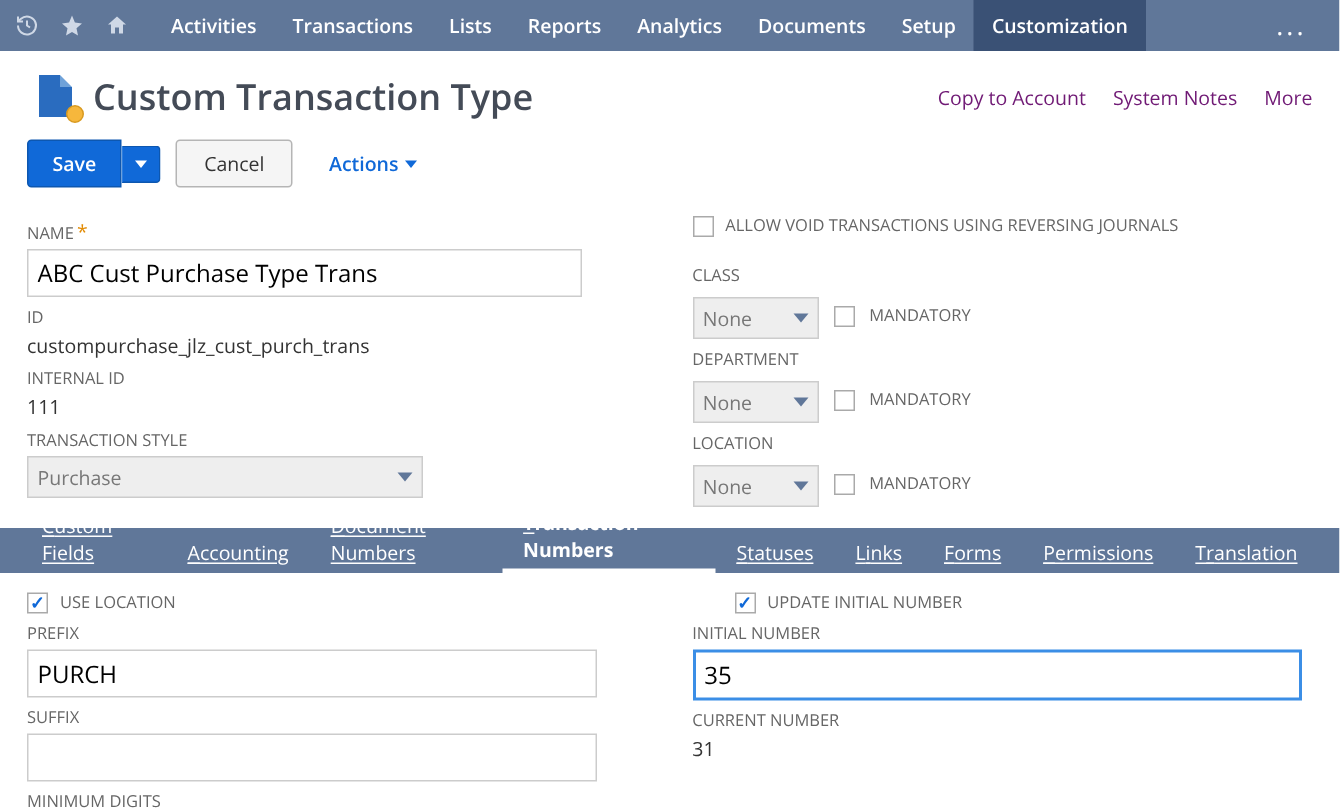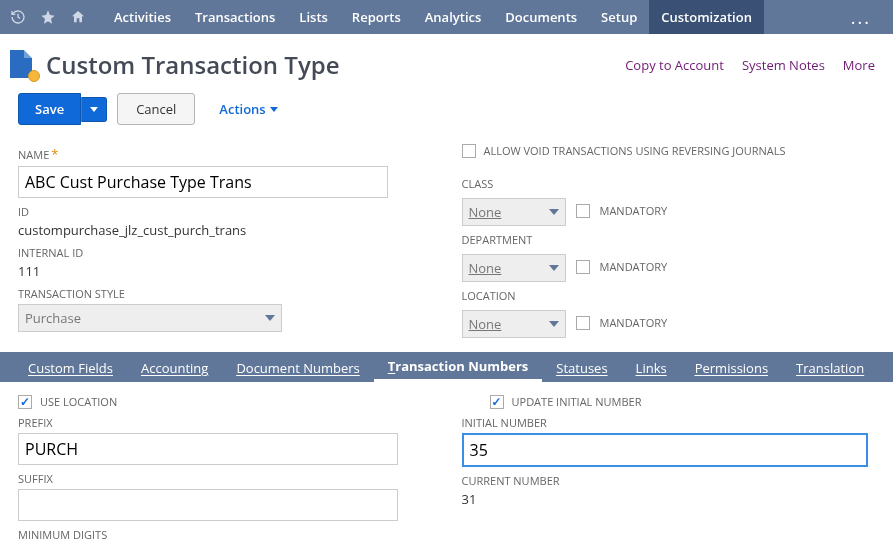--- a/index.html
+++ b/index.html
@@ -8,21 +8,21 @@
 
 .topnav { background: #607799; height: 32px; display: flex; align-items: center; padding: 17px 8px; color: #fff; gap: 10px; }
 .topnav .icon { width: 20px; height: 20px; display: inline-flex; align-items: center; justify-content: center; color: #cfd8e6; }
 .topnav .icon svg { width: 16px; height: 16px; }
 .topnav .menu { display: flex; gap: 0; font-weight: 600; font-size: 13px; margin-left: 4px; }
 .topnav .menu-item { padding: 8px 12px; cursor: pointer; color: #fff; }
 .topnav .menu-item.active { background: #3a5175; }
 .topnav .dots { margin-left: auto; padding: 0 14px; font-size: 18px; letter-spacing: 2px; color: #fff; cursor: pointer; }
 
 
-.page-head { display: flex; align-items: center; padding: 14px 18px 8px 10px; }
+.page-head { display: flex; align-items: center; padding: 14px 18px 8px 26px; }
 .page-icon { width: 26px; height: 30px; position: relative; margin-right: 10px; }
 .page-icon .sheet { width: 22px; height: 28px; background: #2a6cbf; position: relative; }
 .page-icon .fold { position: absolute; top: 0; right: 0; border-top: 8px solid #fff; border-left: 8px solid #6fa2d9; }
 .page-icon .coin { position: absolute; bottom: -2px; right: -4px; width: 12px; height: 12px; background: #f6b73c; border-radius: 50%; border: 1px solid #d99a20; }
 .page-title { font-size: 24px; font-weight: 600; color: #444b57; }
 .head-links { margin-left: auto; display: flex; gap: 18px; font-size: 13px; color: #701a75; }
 .head-links span { cursor: pointer; }
 
 
 .btnrow { display: flex; align-items: center; gap: 10px; padding: 4px 18px 14px; }
@@ -43,21 +43,21 @@
 input.txt { width: 370px; border: 1px solid #ccc; padding: 4px 6px; font-size: 16px; margin-top: 3px; }
 .sel { width: 264px; border: 1px solid #ccc; background: #eee; padding: 4px 6px; font-size: 13px; margin-top: 3px; display: flex; justify-content: space-between; align-items: center; color: #777; cursor: pointer; }
 .sel .tri { width: 0; height: 0; border-left: 5px solid transparent; border-right: 5px solid transparent; border-top: 6px solid #607799; }
 
 .chkrow { display: flex; align-items: center; gap: 8px; margin-top: 4px; }
 .chk { width: 14px; height: 14px; border: 1px solid #aaa; display: inline-block; background: #fff; cursor: pointer; }
 .chk-lbl { font-size: 11px; color: #666; text-transform: uppercase; }
 
 .classgrid { margin-top: 18px; }
 .cg-row { display: flex; align-items: center; gap: 10px; margin-top: 4px; }
-.cg-row .sel { width: 104px; text-decoration: underline; }
+.cg-row .sel { width: 84px; }
 .cg-row .lbl { font-size: 11px; color: #666; }
 
 
 .subtabs { background: #607799; margin-top: 14px; height: 30px; display: flex; align-items: end; padding: 0 14px; gap: 0; color: #fff; font-size: 13px; overflow: hidden; }
 .subtab { padding: 7px 14px 5px; cursor: pointer; text-decoration: underline; text-underline-offset: 2px; }
 .subtab .key { text-decoration: underline; }
 .subtab.active { font-weight: 700; text-decoration: none; border-bottom: 3px solid #fff; padding-bottom: 4px; }
 .subtab.active .key { text-decoration: underline; }
 
 
@@ -186,20 +186,21 @@
   </div>
 </div>
 
 <div class="subtabs">
   <div class="subtab"><span class="key">C</span>ustom Fields</div>
   <div class="subtab"><span class="key">A</span>ccounting</div>
   <div class="subtab"><span class="key">D</span>ocument Numbers</div>
   <div class="subtab active"><span class="key">T</span>ransaction Numbers</div>
   <div class="subtab"><span class="key">S</span>tatuses</div>
   <div class="subtab">L<span class="key">i</span>nks</div>
+  <div class="subtab"><span class="key">F</span>orms</div>
   <div class="subtab"><span class="key">P</span>ermissions</div>
   <div class="subtab">T<span class="key">r</span>anslation</div>
 </div>
 
 <div class="subform">
   <div class="subcol">
     <div class="chkrow" style="margin-top:0;">
       <span class="chk2 checked"></span>
       <span class="chk-lbl">USE LOCATION</span>
     </div>

